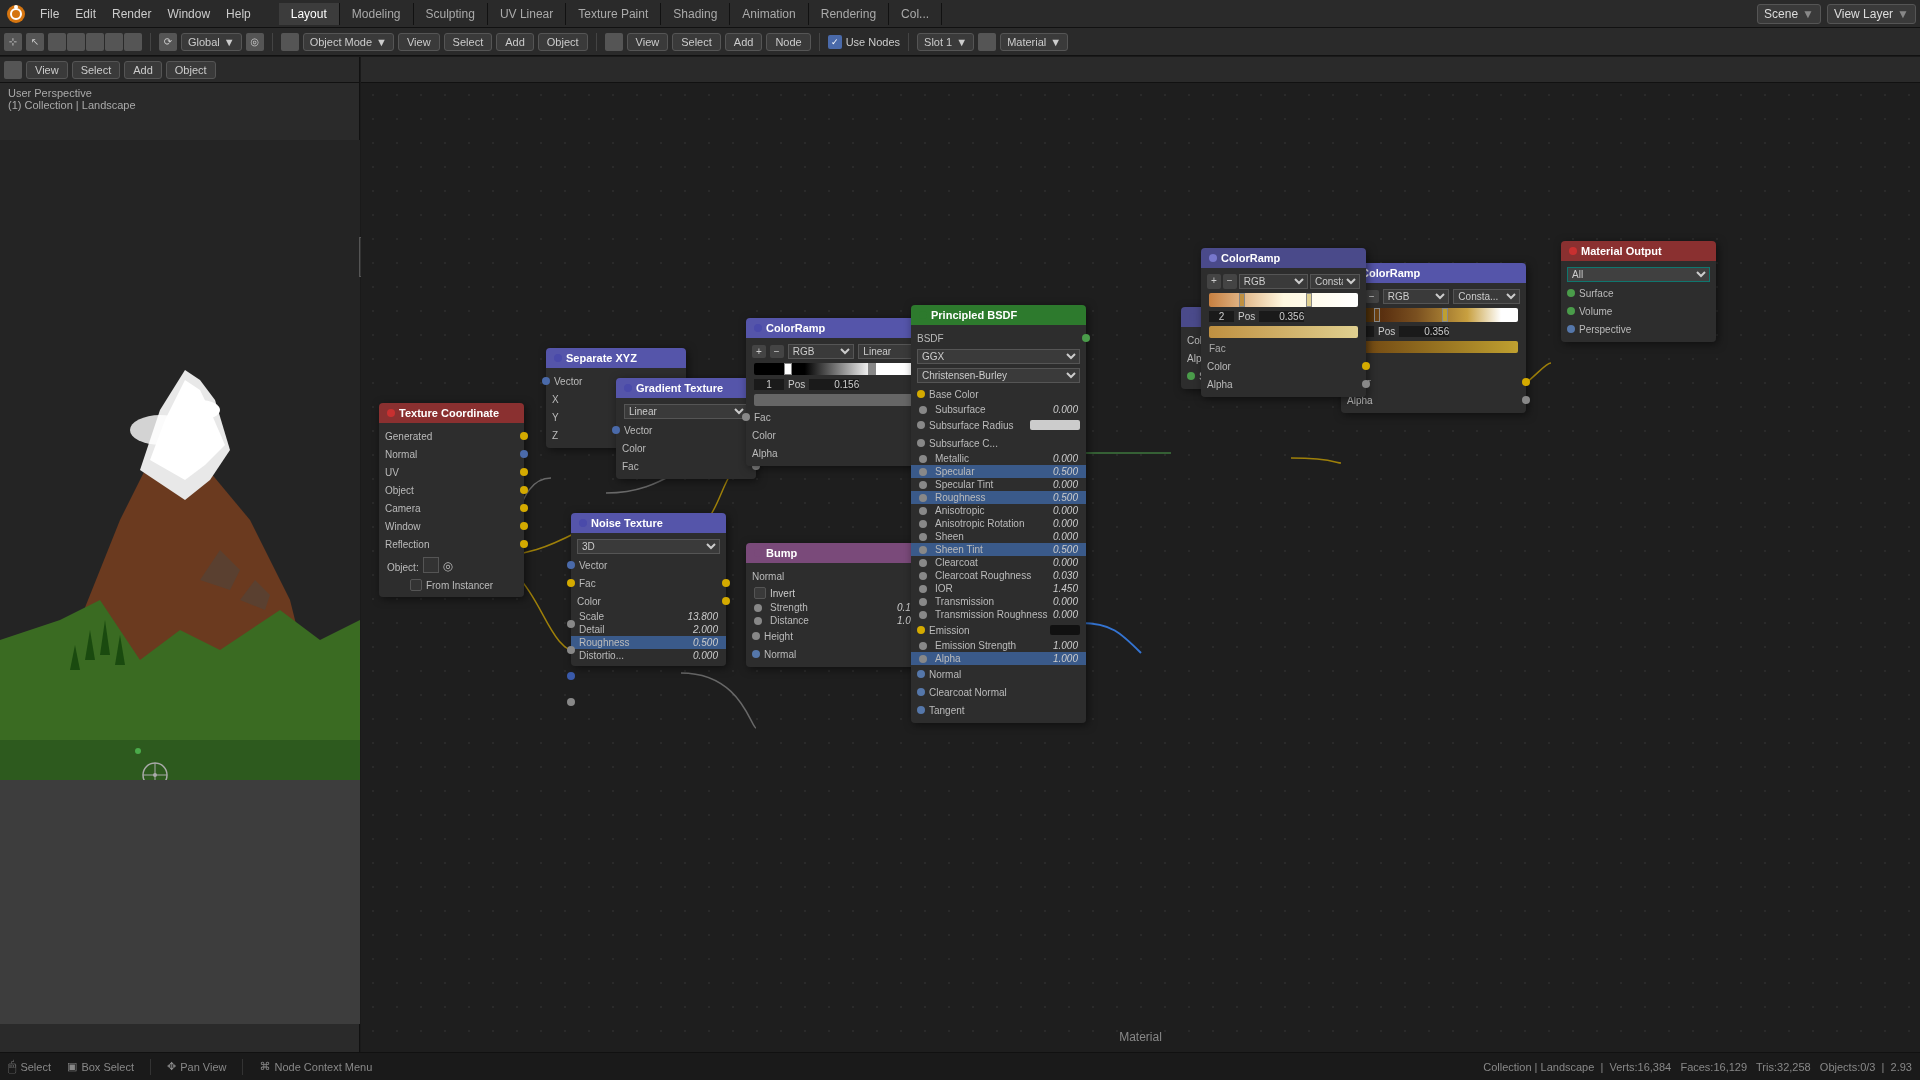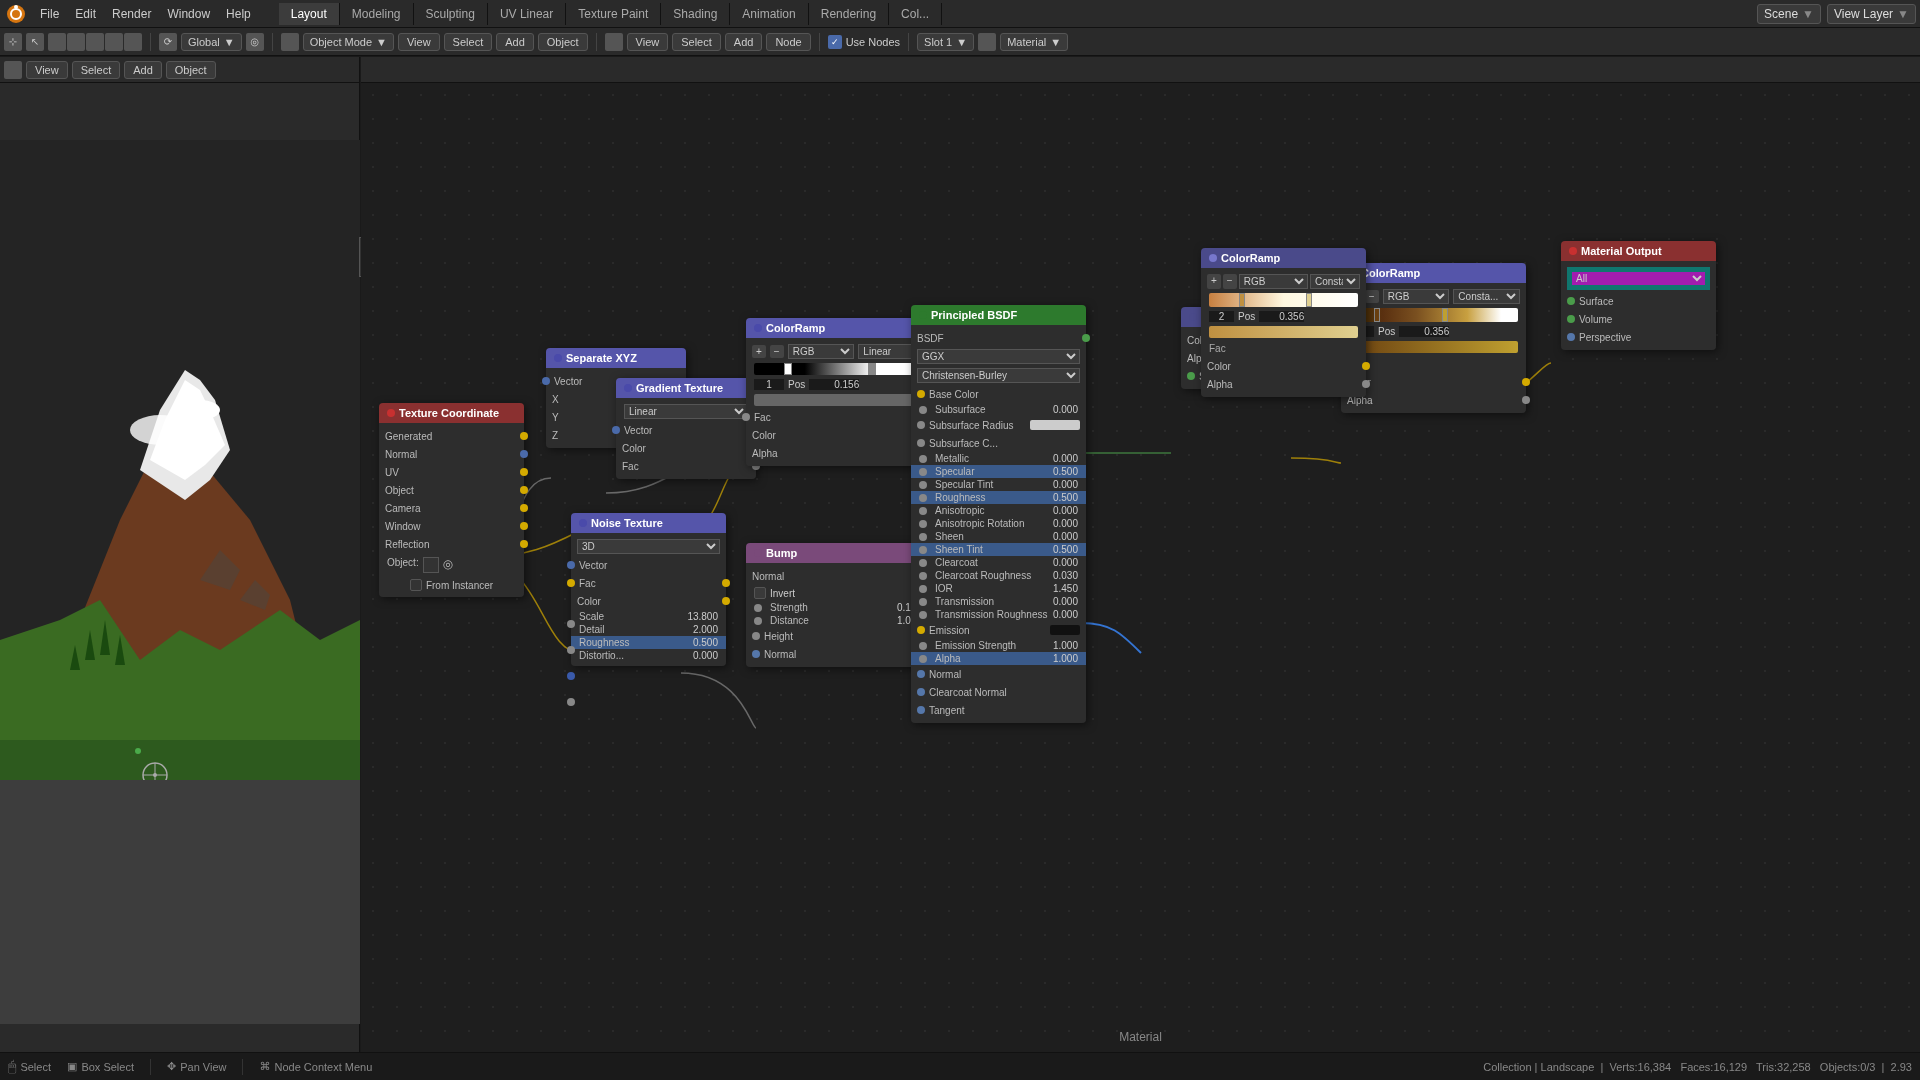--- a/index.html
+++ b/index.html
@@ -274,20 +274,21 @@
       gap: 4px;
       padding: 1px 8px;
       font-size: 10px;
       color: #bbb;
     }
     .node-value-label {
       flex: 1;
     }
     .node-value-num {
       color: #ccc;
+      font-style: italic;
     }
     .color-ramp-bar {
       height: 12px;
       margin: 2px 8px;
       background: linear-gradient(to right, #000, #fff);
       border-radius: 2px;
     }
 
     
     .connections-svg {
@@ -424,20 +425,24 @@
 </div>
 
 <div class="left-panel">
   <div class="left-panel-toolbar">
     <div style="width:18px;height:18px;background:#555;border-radius:2px;"></div>
     <span class="toolbar-btn">View</span>
     <span class="toolbar-btn">Select</span>
     <span class="toolbar-btn">Add</span>
     <span class="toolbar-btn">Object</span>
   </div>
+  <div class="left-panel-breadcrumb">
+    <div>User Perspective</div>
+    <div>(1) Collection | Landscape</div>
+  </div>
   <div class="viewport-area">
 
     <svg width="360" height="640" style="position:absolute;top:0;left:0;">
 
       <rect width="360" height="640" fill="#2a2a2a"></rect>
 
       <rect width="360" height="640" fill="#1e1e1e" opacity="0.5"></rect>
 
       <ellipse cx="180" cy="580" rx="200" ry="80" fill="#2d5a1e"></ellipse>
 
@@ -534,21 +539,21 @@
           <div class="socket socket-right yellow"></div>
         </div>
         <div class="node-row">
           <span>Window</span>
           <div class="socket socket-right yellow"></div>
         </div>
         <div class="node-row">
           <span>Reflection</span>
           <div class="socket socket-right yellow"></div>
         </div>
-        <div style="padding:4px 8px;font-size:10px;color:#bbb;display:flex;align-items:flex-start;gap:4px;">
+        <div style="padding:4px 8px;font-size:10px;color:#bbb;display:flex;align-items:flex-end;gap:4px;">
           <span>Object:</span>
           <div style="width:16px;height:16px;background:#333;border:1px solid #555;"></div>
           <div style="font-size:12px;cursor:pointer;">◎</div>
         </div>
         <div style="padding:2px 8px;font-size:10px;color:#bbb;display:flex;align-items:center;gap:4px;justify-content:center;">
           <div style="width:12px;height:12px;background:#333;border:1px solid #555;border-radius:2px;"></div>
           <span>From Instancer</span>
         </div>
       </div>
     </div>
@@ -928,21 +933,21 @@
       </div>
     </div>
 
     <div class="node node-output" style="left:1200px;top:158px;width:155px;">
       <div class="node-header">
         <div class="node-dot" style="background:#c83030;"></div>
         <span class="node-title">Material Output</span>
       </div>
       <div class="node-body">
         <div style="padding:2px 6px;">
-          <select style="width:100%;background:#a21caf;border:5px solid #0f766e;color:#ccc;font-size:10px;">
+          <select style="width:100%;background:#404040;border:1px solid #0f766e;color:#ccc;font-size:10px;">
             <option>All</option>
           </select>
         </div>
         <div class="node-row">
           <div style="width:8px;height:8px;border-radius:50%;background:#4a9c4a;margin-right:4px;"></div>
           <span>Surface</span>
         </div>
         <div class="node-row">
           <div style="width:8px;height:8px;border-radius:50%;background:#4a9c4a;margin-right:4px;"></div>
           <span>Volume</span>

